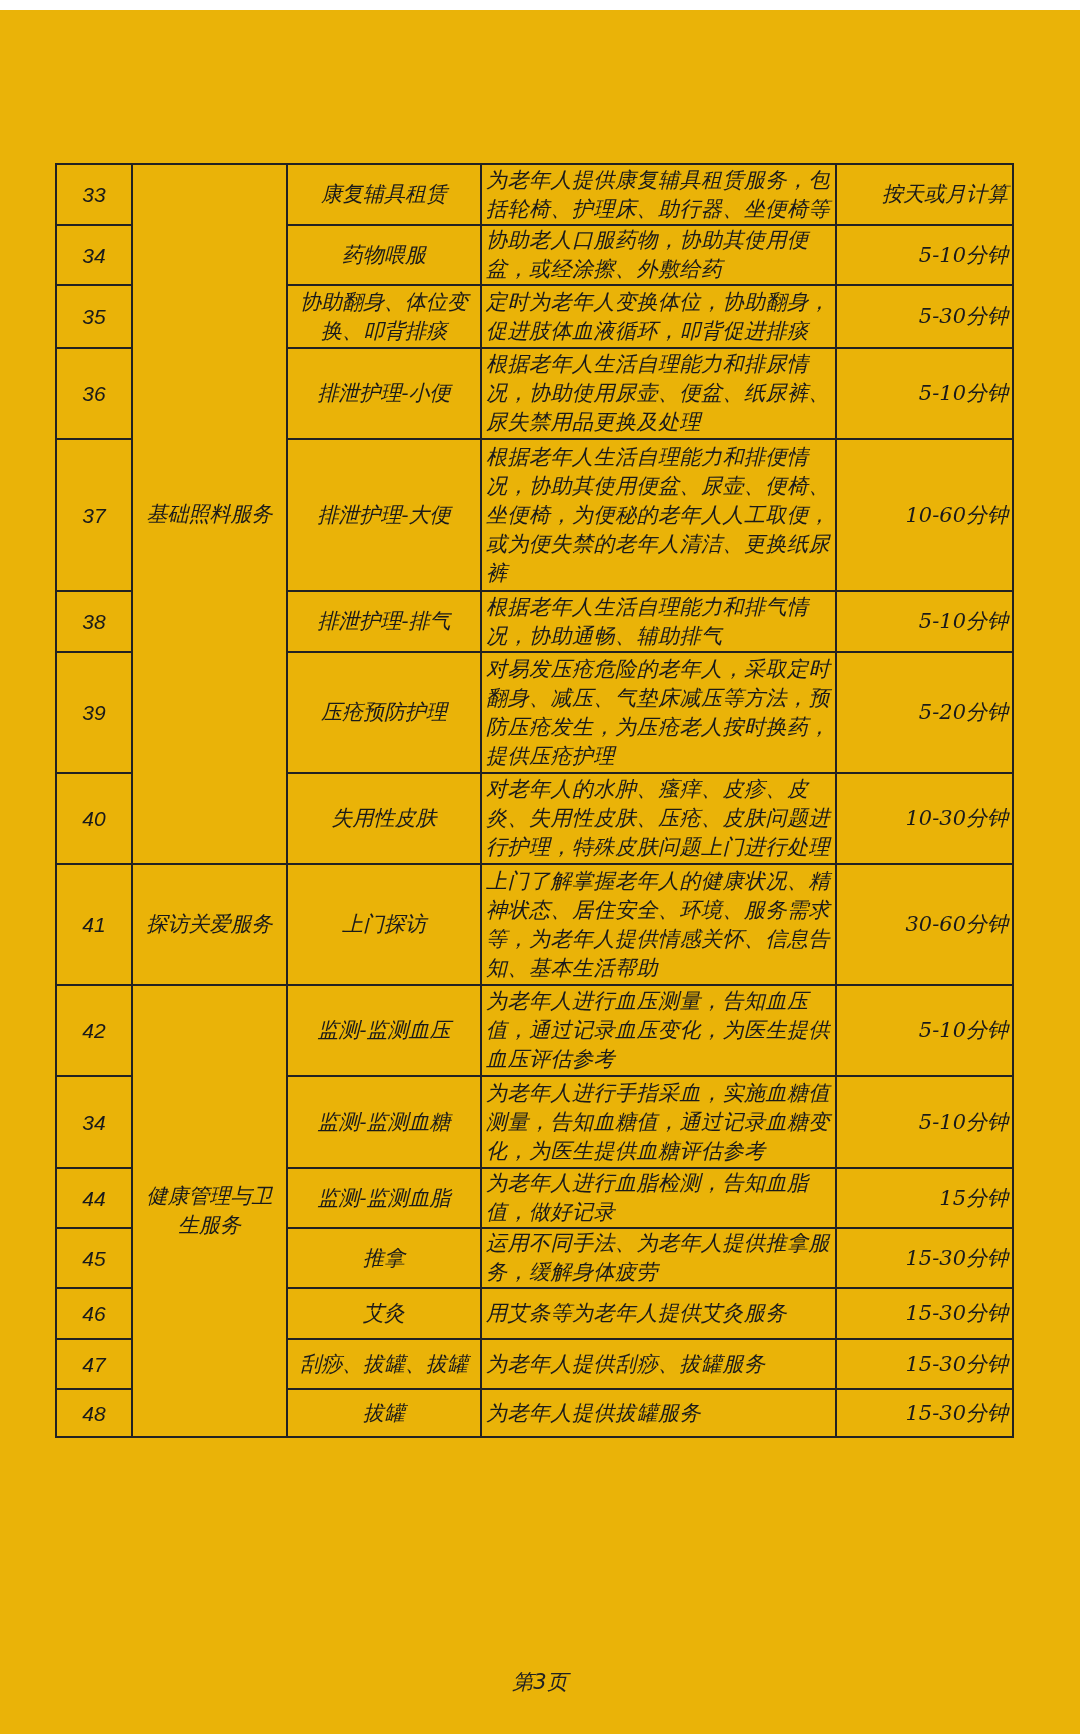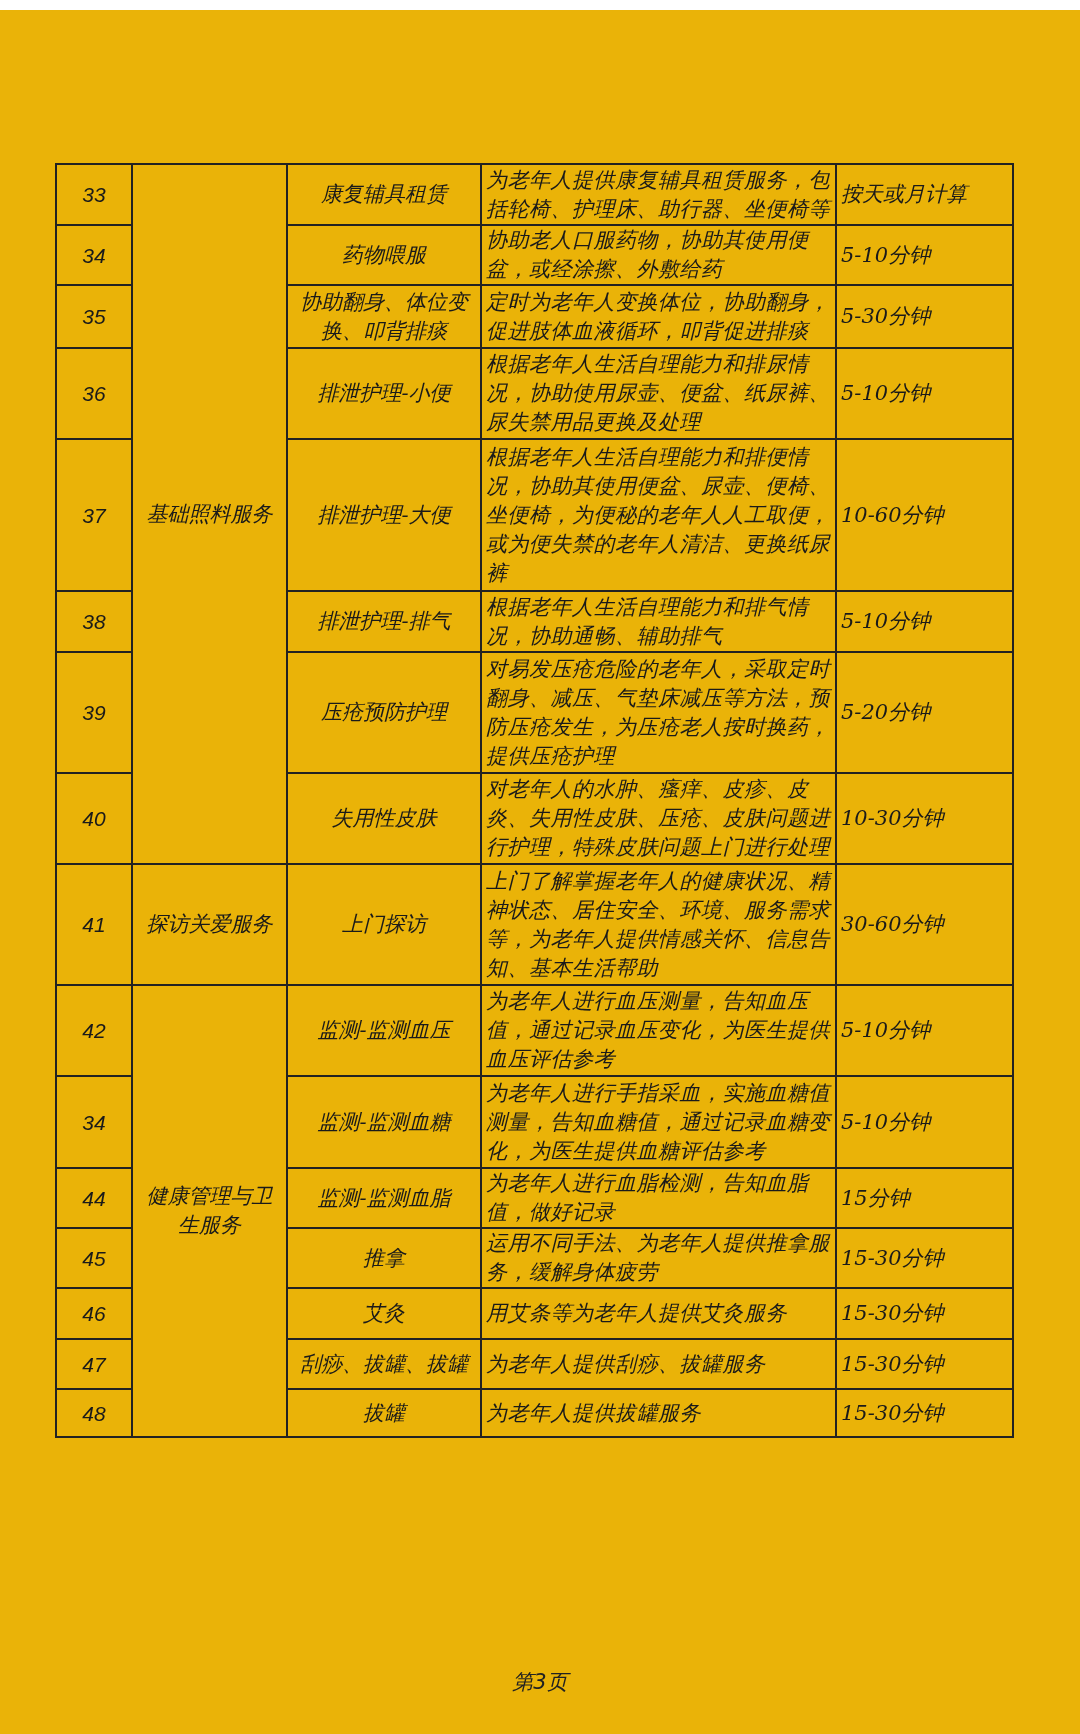--- a/index.html
+++ b/index.html
@@ -9,21 +9,21 @@
   table.svc {
     position: absolute; left: 55px; top: 153px; width: 957px;
     border-collapse: collapse; table-layout: fixed;
     font-size: 21px; line-height: 29px;
   }
   table.svc td { border: 2px solid #222; padding: 0 4px; vertical-align: middle; }
   td.num { text-align: center; font-family: "Liberation Sans", "DejaVu Sans", sans-serif; font-size: 21px; }
   td.cat { text-align: center; }
   td.name { text-align: center; }
   td.desc { text-align: left; letter-spacing: 0.5px; }
-  td.time { text-align: left; margin-top: 28px; }
+  td.time { text-align: right; margin-top: 28px; }
   .page-number {
     position: absolute; left: 0; width: 1080px; top: 1658px; text-align: center;
     font-size: 21px; font-family: "DejaVu Sans", "Liberation Sans", sans-serif; color: #222;
   }
 </style>
 </head>
 <body>
 
 <div class="page">
   <table class="svc">

